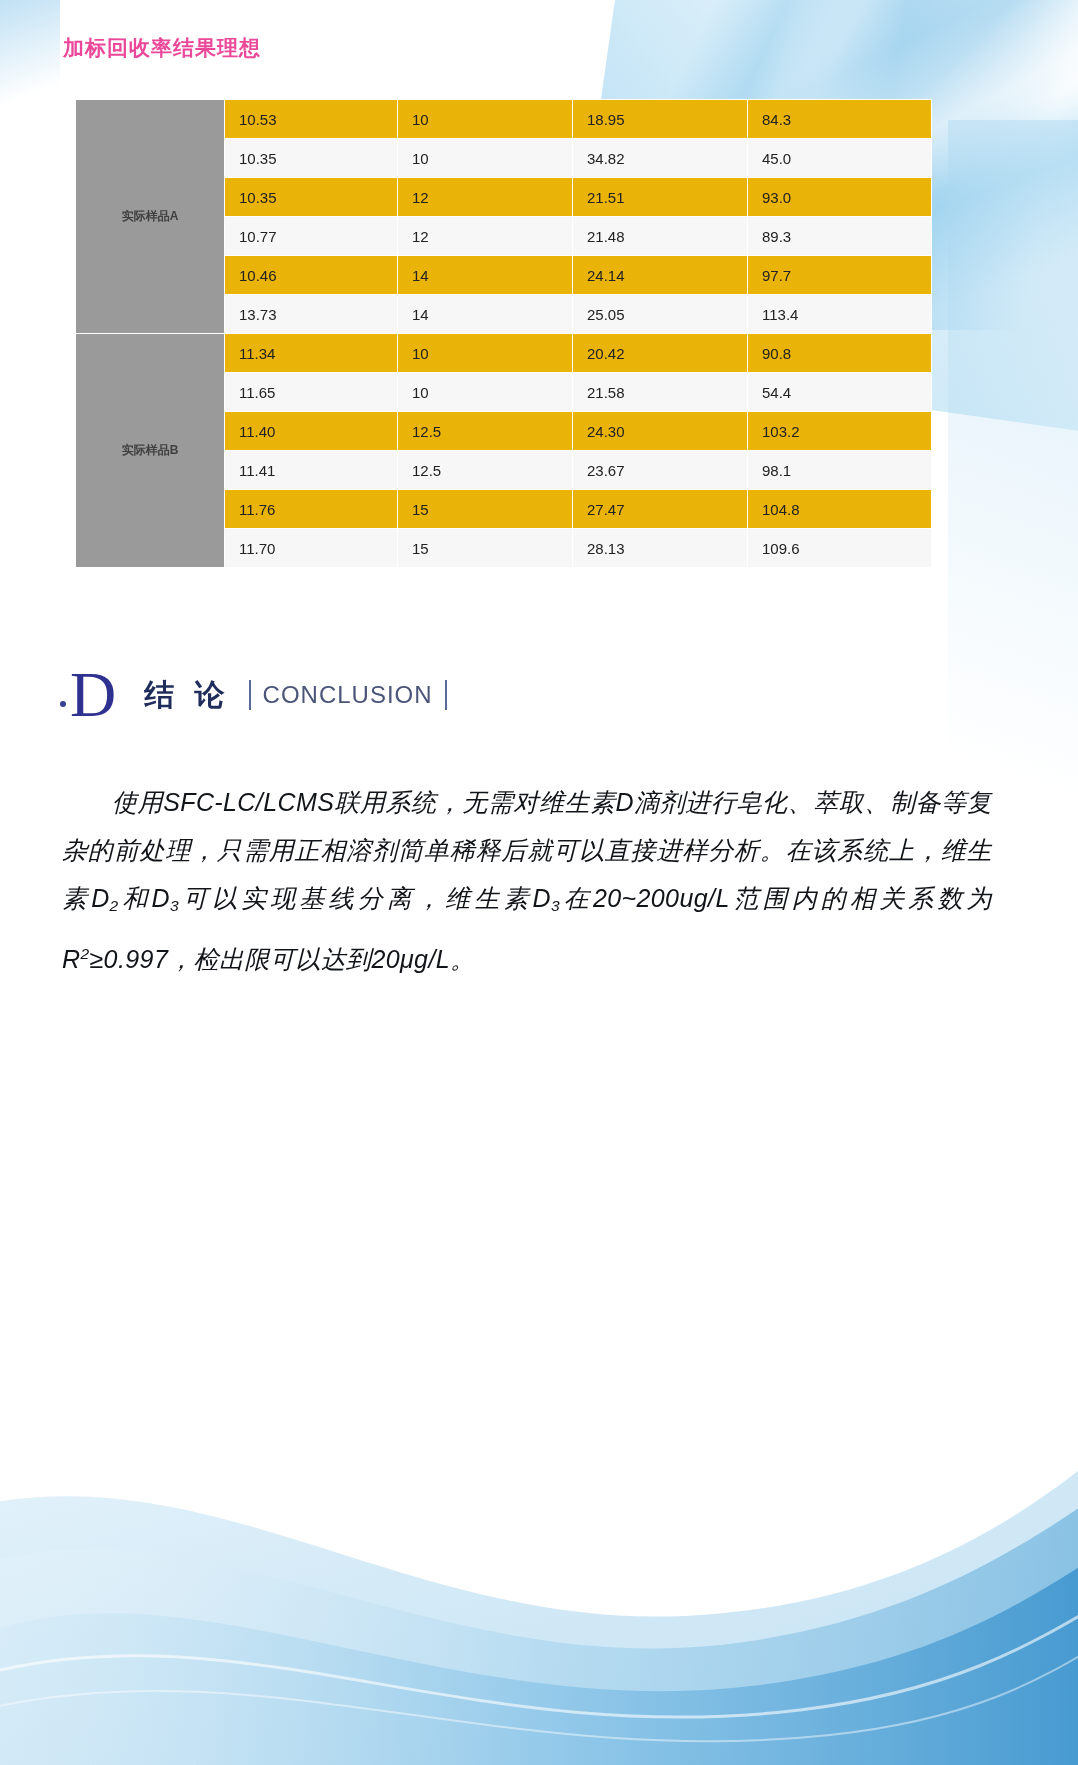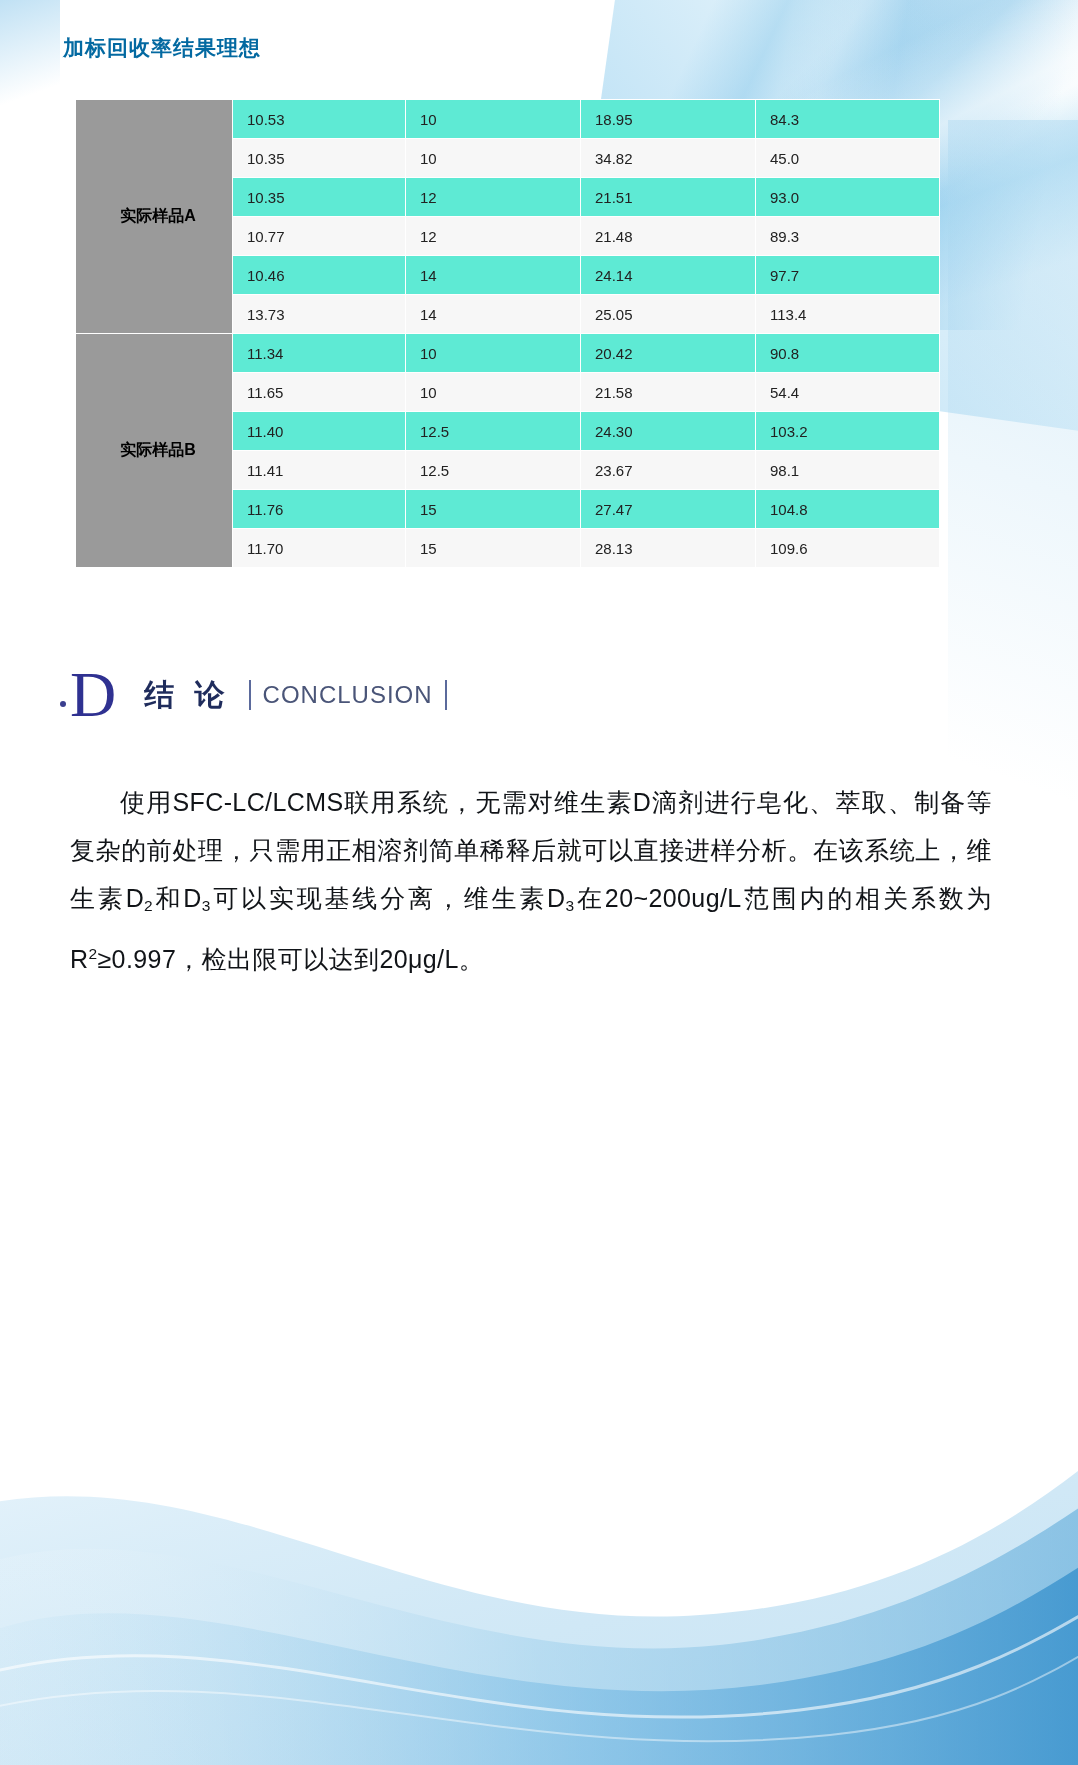--- a/index.html
+++ b/index.html
@@ -67,21 +67,21 @@
   .page {
     position: relative;
     z-index: 1;
   }
   .section-title {
     position: absolute;
     left: 63px;
     top: 34px;
     font-size: 21px;
     font-weight: bold;
-    color: #0369a1;
+    color: #ec4899;
     letter-spacing: 1px;
   }
 
   
   .table-wrap {
     position: absolute;
     left: 75px;
     top: 99px;
     width: 795px;
   }
@@ -93,32 +93,32 @@
   table.data td {
     height: 38px;
     font-size: 15px;
     color: #222;
     padding: 0 0 0 14px;
     border: 1px solid #ffffff;
   }
   table.data td.sample {
     width: 148px;
     background: #9a9a9a;
-    color: #000000;
+    color: #404040;
     font-weight: bold;
     text-align: center;
-    padding-left: 8px;
-    font-size: 16px;
+    padding-left: 0;
+    font-size: 12px;
     border-color: #ffffff;
   }
   td.c0 { width: 158px; }
   td.c1 { width: 160px; }
   td.c2 { width: 160px; }
   td.c3 { width: 169px; }
-  tr.odd td.val { background: #5eead4; margin-top: 48px; }
+  tr.odd td.val { background: #eab308; margin-top: 48px; }
   tr.even td.val { background: #f7f7f7; }
 
   
   .concl-head {
     position: absolute;
     left: 60px;
     top: 660px;
     height: 70px;
     display: flex;
     align-items: center;
@@ -169,22 +169,23 @@
     left: 62px;
     top: 778px;
     width: 930px;
     font-size: 25px;
     line-height: 48px;
     color: #111418;
     letter-spacing: 0.4px;
     text-align: justify;
   }
   .body-text p {
-    margin: 0 0 4px 8px;
+    margin: 0 0 4px 0;
     text-indent: 2em;
+    font-style: italic;
   }
   .body-text sub {
     font-size: 0.62em;
     vertical-align: -0.25em;
   }
   .body-text sup {
     font-size: 0.62em;
     vertical-align: 0.55em;
   }
 </style>

